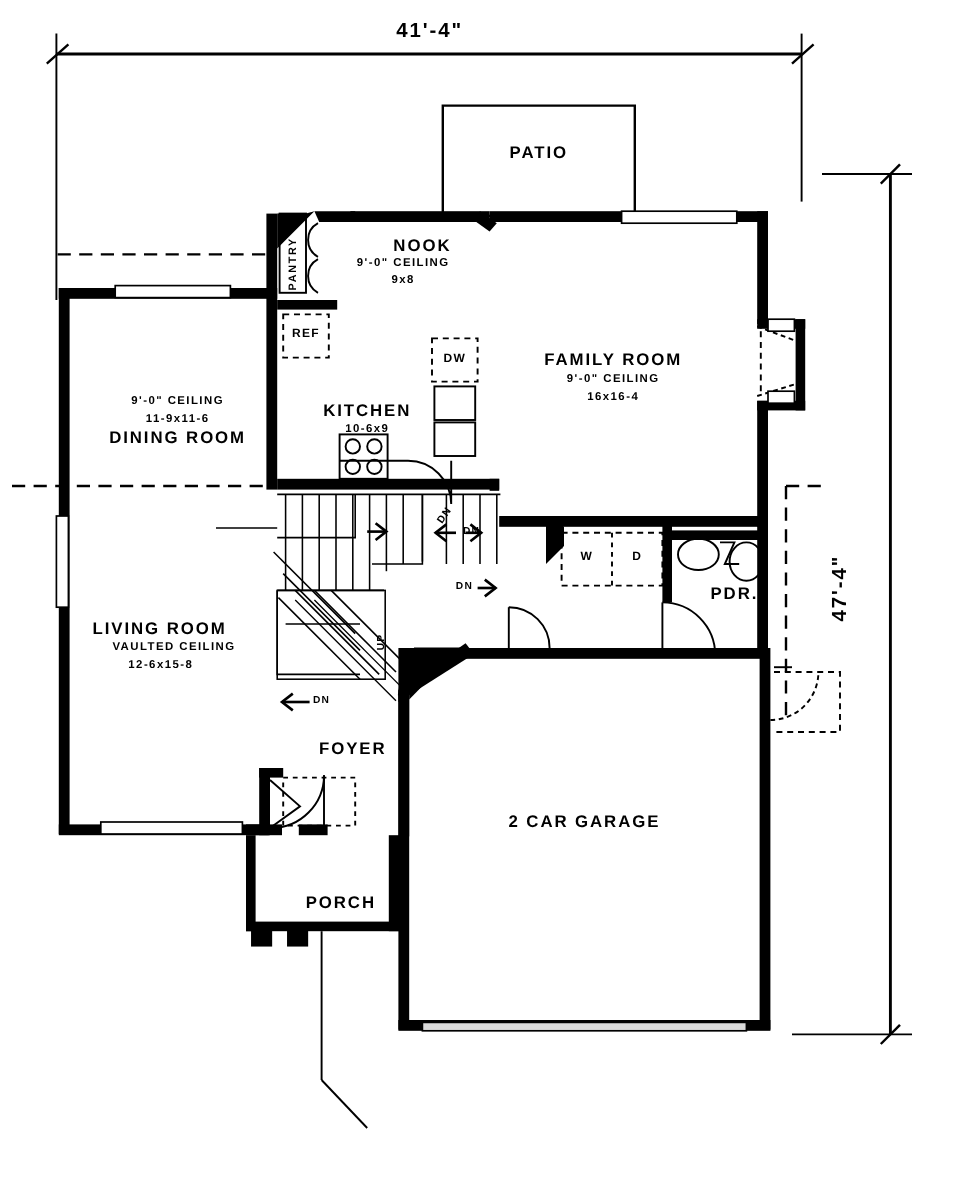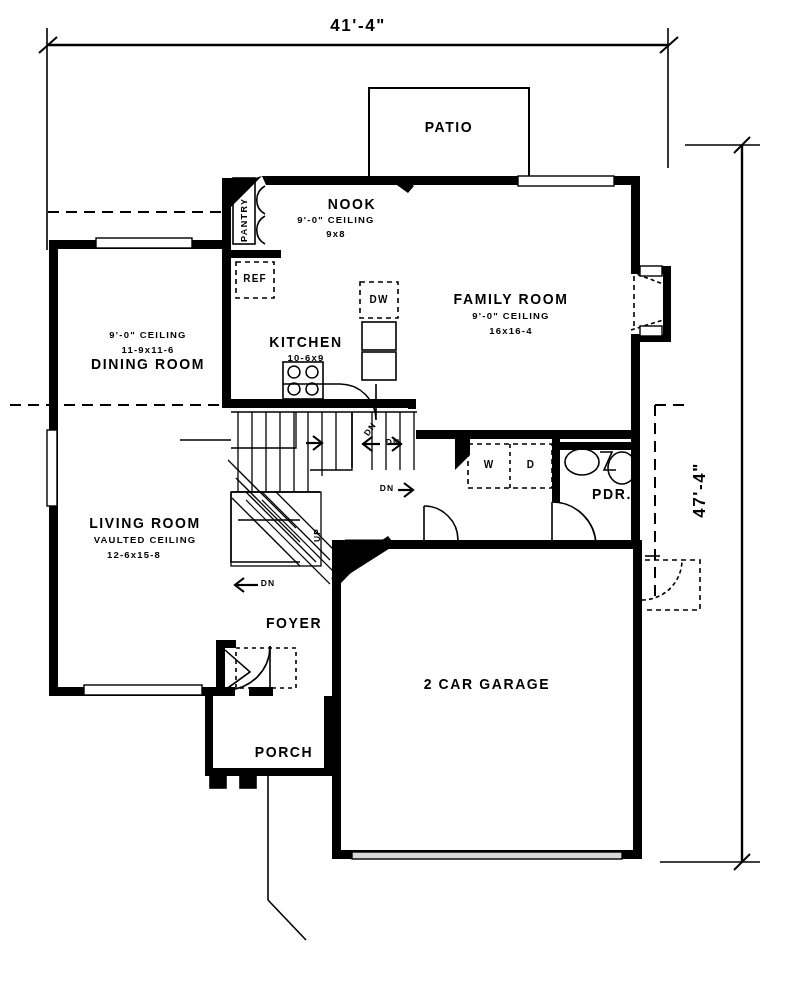--- a/index.html
+++ b/index.html
@@ -282,21 +282,21 @@
   <div class="lbl ctr room-sub" style="left:511px;top:310px;">9'-0" CEILING</div>
   <div class="lbl ctr room-sub" style="left:511px;top:325px;text-align:right;">16x16-4</div>
 
   <div class="lbl ctr room-name" style="left:148px;top:310px;margin-top:46px;">DINING ROOM</div>
   <div class="lbl ctr room-sub" style="left:148px;top:329px;">9'-0" CEILING</div>
   <div class="lbl ctr room-sub" style="left:148px;top:344px;">11-9x11-6</div>
 
   <div class="lbl ctr room-name" style="left:306px;top:334px;">KITCHEN</div>
   <div class="lbl ctr room-sub" style="left:306px;top:352px;">10-6x9</div>
 
-  <div class="lbl ctr room-name" style="left:145px;top:515px;">LIVING ROOM</div>
+  <div class="lbl ctr room-name" style="left:133px;top:515px;">LIVING ROOM</div>
   <div class="lbl ctr room-sub" style="left:145px;top:534px;">VAULTED CEILING</div>
   <div class="lbl ctr room-sub" style="left:134px;top:549px;">12-6x15-8</div>
 
   <div class="lbl ctr room-name" style="left:294px;top:615px;">FOYER</div>
 
   <div class="lbl ctr room-name" style="left:487px;top:676px;">2 CAR GARAGE</div>
 
   <div class="lbl ctr room-name" style="left:278px;top:744px;padding-left:12px;">PORCH</div>
 
   <div class="lbl ctr room-name" style="left:612px;top:486px;">PDR.</div>

